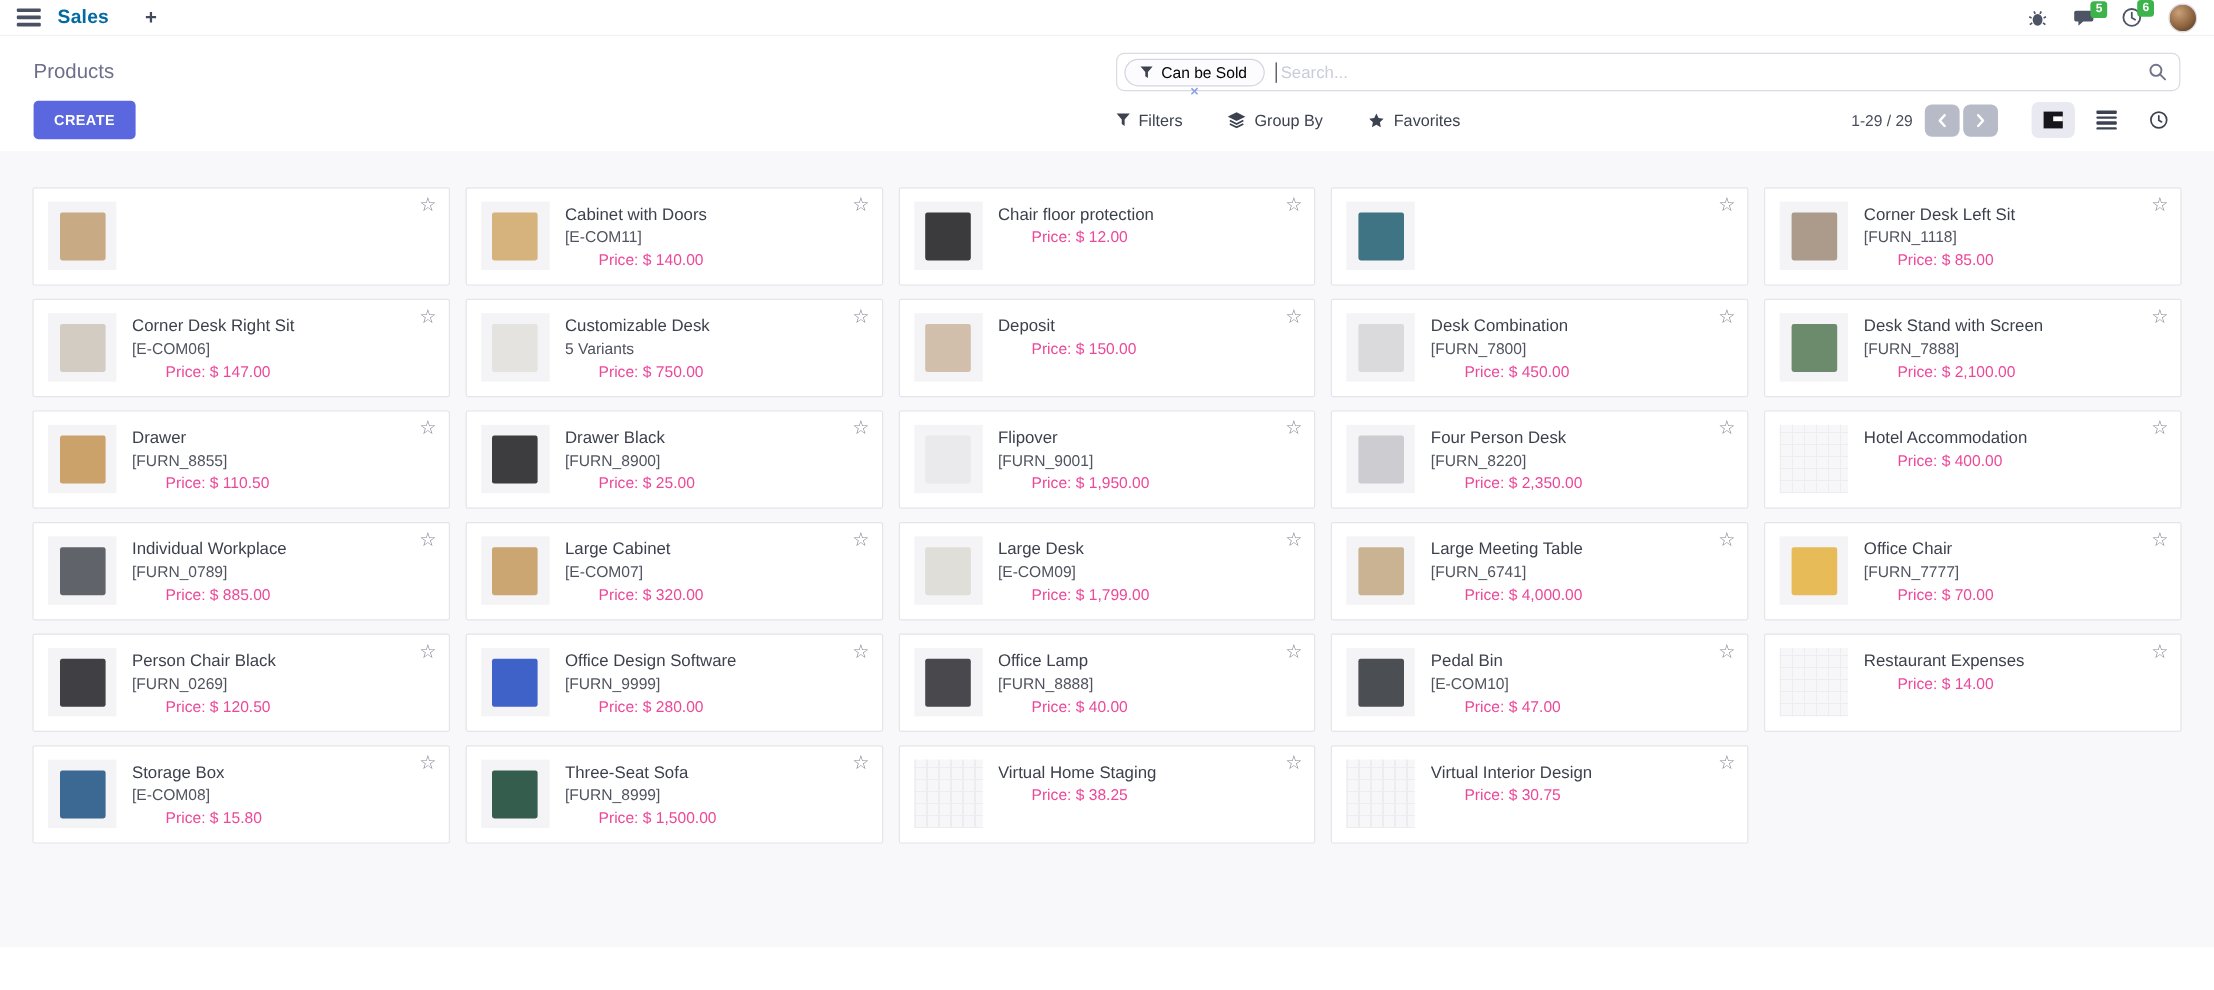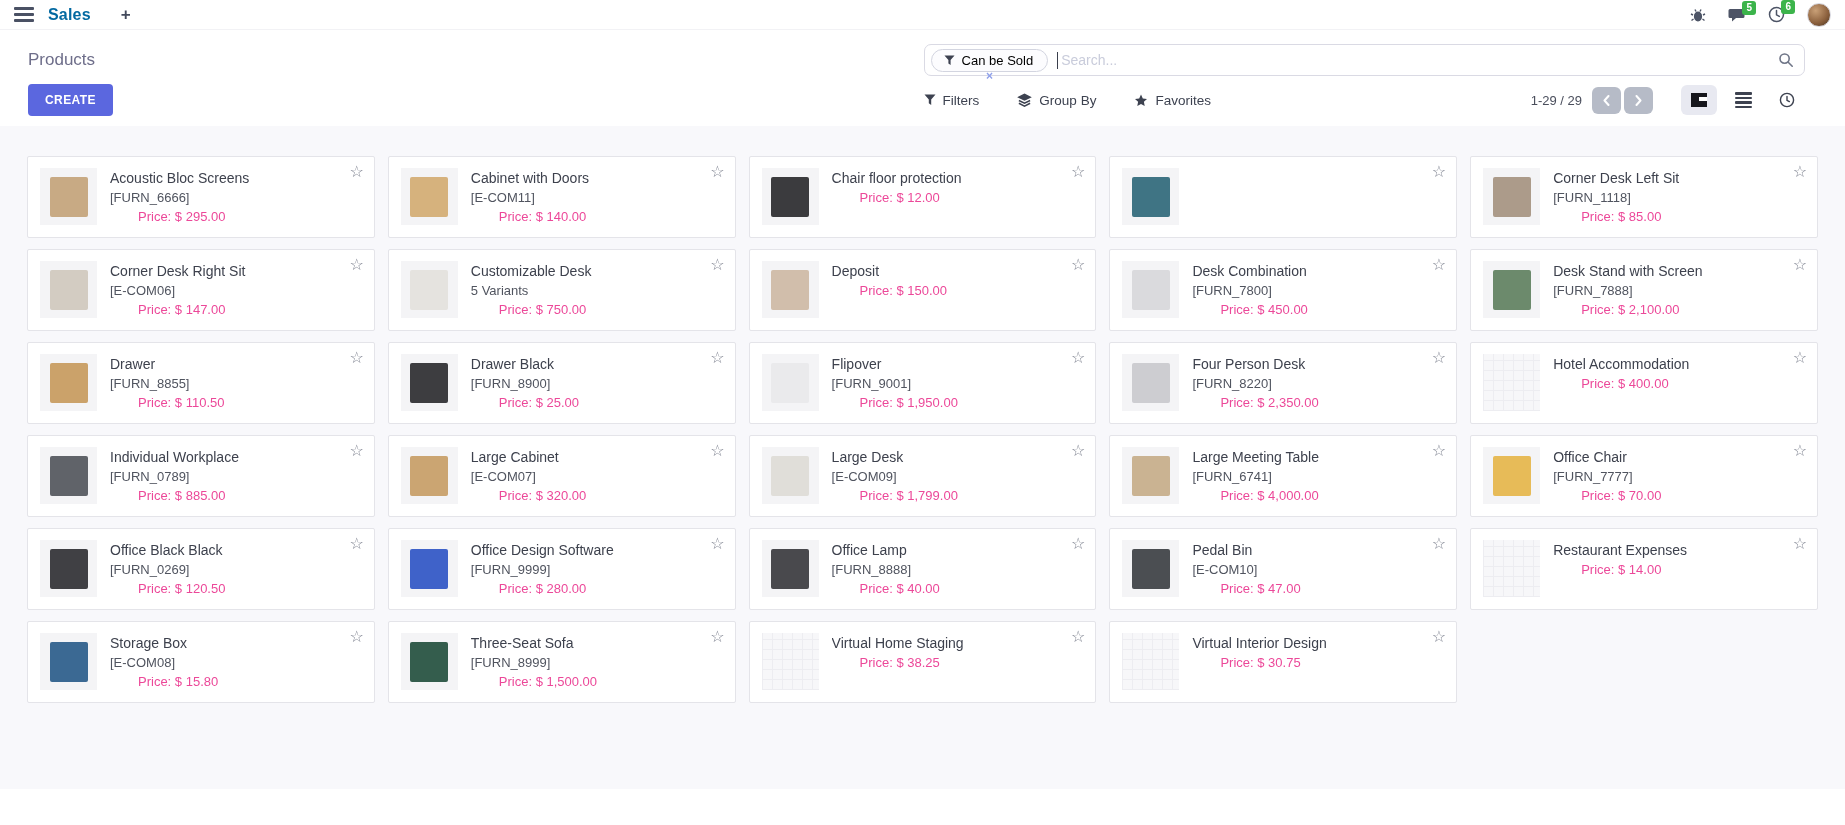--- a/index.html
+++ b/index.html
@@ -24,21 +24,21 @@
     position:absolute; top:-6px; right:-10px; background:#3cb44b; color:#fff;
     font-size:10px; font-weight:700; padding:1px 4px; border-radius:3px; line-height:1.2;
   }
   .avatar {
     width:24px; height:24px; border-radius:50%;
     background: radial-gradient(circle at 35% 30%, #c9a077, #8a5f3c 60%, #4e3824 95%);
     border:1px solid #d8d8e0; cursor:pointer;
   }
 
   
-  .control-panel { background:#fff; padding:14px 40px 10px 28px; }
+  .control-panel { background:#fff; padding:14px 28px 10px 28px; }
   .cp-grid { display:grid; grid-template-columns: 1fr 49.6%; column-gap:0; }
   .page-title { font-size:17px; color:#6e6e8a; align-self:center; }
   .searchbox {
     position:relative; height:32px; border:1px solid #dadae4; border-radius:7px;
     background:#fff; display:flex; align-items:center; padding:0 10px 0 6px;
   }
   .facet-wrap { position:relative; display:flex; align-items:center; }
   .facet {
     display:flex; align-items:center; gap:7px; border:1px solid #d3d5e0;
     border-radius:20px; padding:3px 14px 3px 12px; background:#fcfcfe; cursor:pointer;
@@ -229,25 +229,20 @@
     </div>
   </div>
 </div>
 
 <div class="kanban-area">
   <div class="kanban-grid">
       <div class="card">
     <div class="thumb">
           <div class="swatch" style="background: rgb(195, 163, 122);"></div>
         </div>
-    <div class="card-text">
-      <div class="p-name">Acoustic Bloc Screens</div>
-      <div class="p-sub">[FURN_6666]</div>
-      <div class="p-price">Price: $ 295.00</div>
-    </div>
     <div class="fav-star">☆</div>
   </div>
       <div class="card">
     <div class="thumb">
           <div class="swatch" style="background: rgb(210, 171, 114);"></div>
         </div>
     <div class="card-text">
       <div class="p-name">Cabinet with Doors</div>
       <div class="p-sub">[E-COM11]</div>
       <div class="p-price">Price: $ 140.00</div>
@@ -443,21 +438,21 @@
       <div class="p-sub">[FURN_7777]</div>
       <div class="p-price">Price: $ 70.00</div>
     </div>
     <div class="fav-star">☆</div>
   </div>
       <div class="card">
     <div class="thumb">
           <div class="swatch" style="background: rgb(48, 48, 52);"></div>
         </div>
     <div class="card-text">
-      <div class="p-name">Office Black Black</div>
+      <div class="p-name">Person Chair Black</div>
       <div class="p-sub">[FURN_0269]</div>
       <div class="p-price">Price: $ 120.50</div>
     </div>
     <div class="fav-star">☆</div>
   </div>
       <div class="card">
     <div class="thumb">
           <div class="swatch" style="background: rgb(47, 85, 196);"></div>
         </div>
     <div class="card-text">

